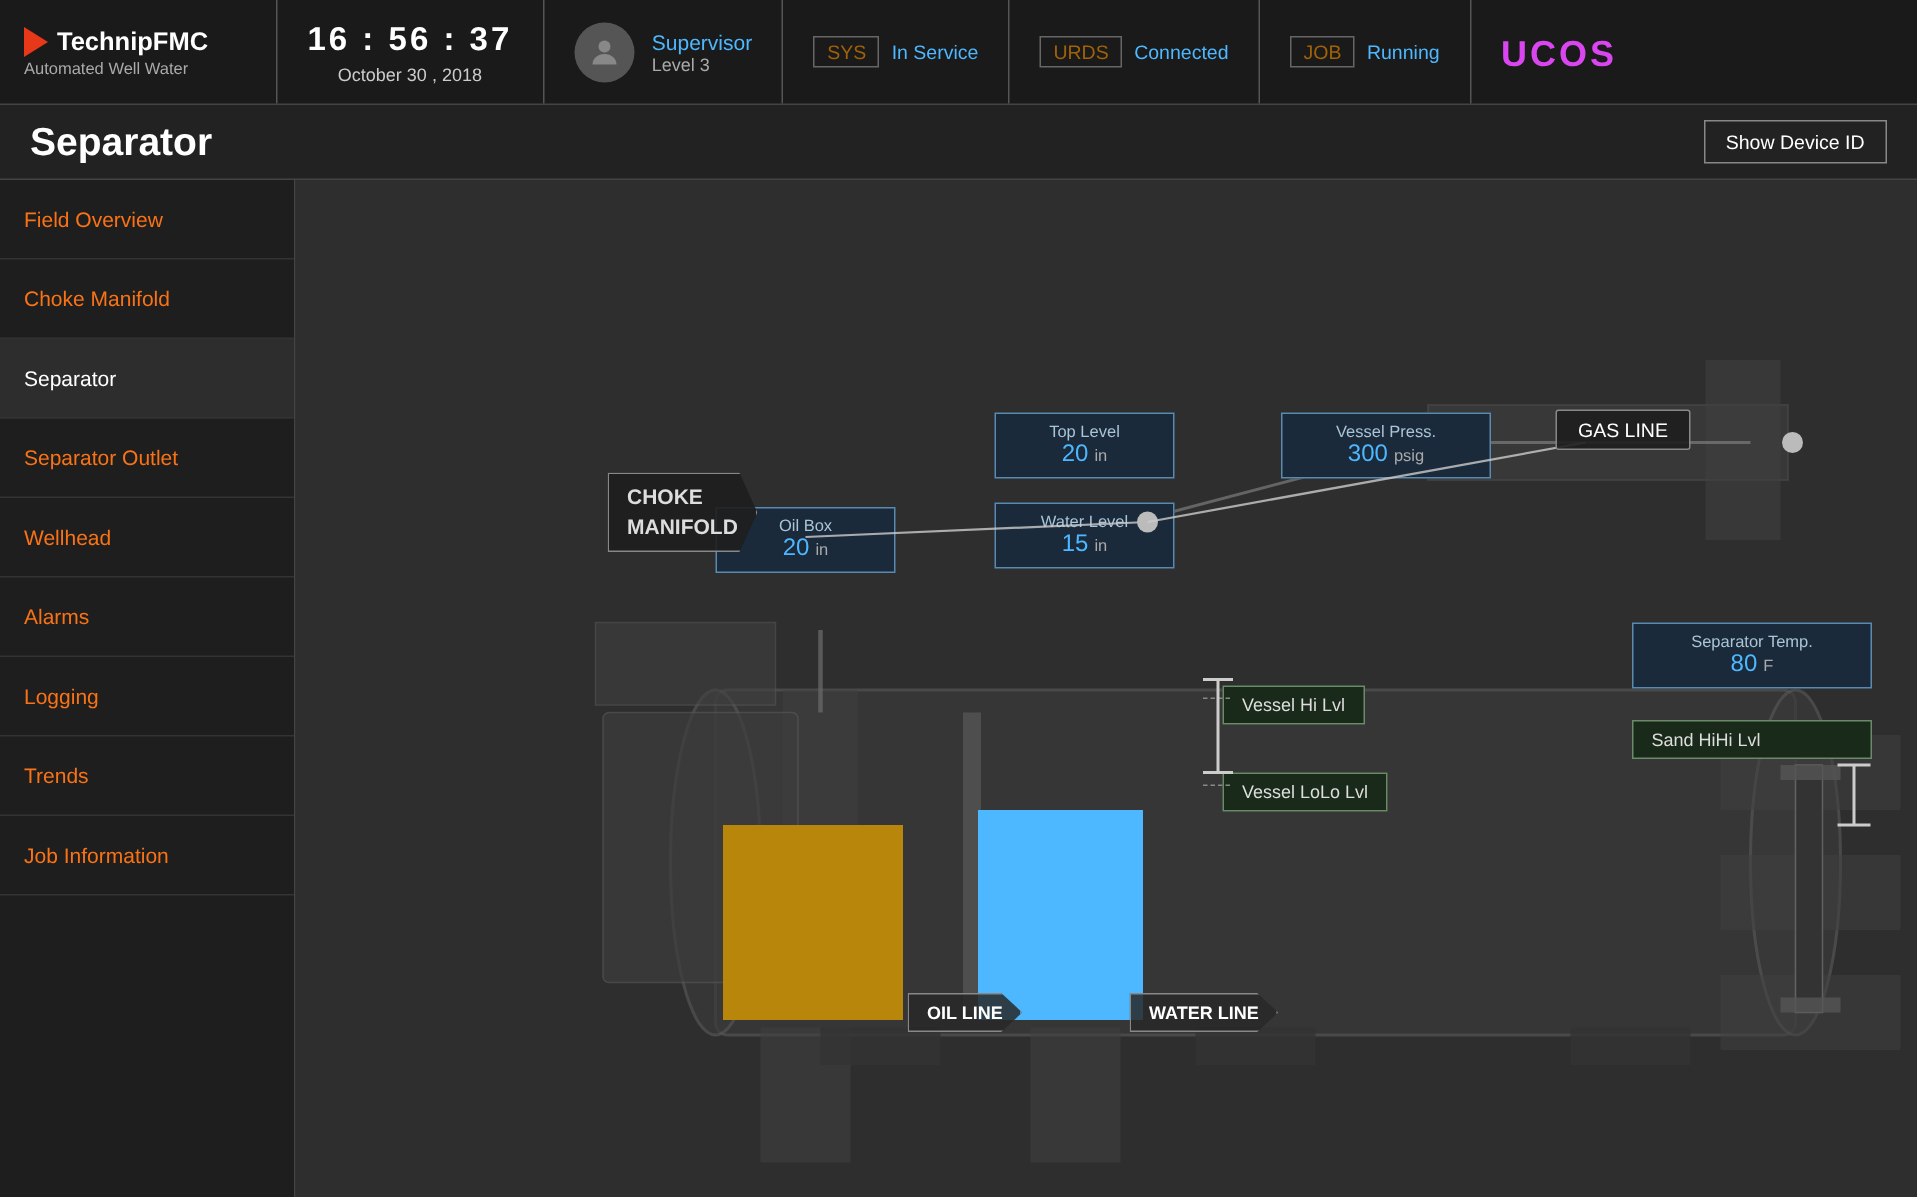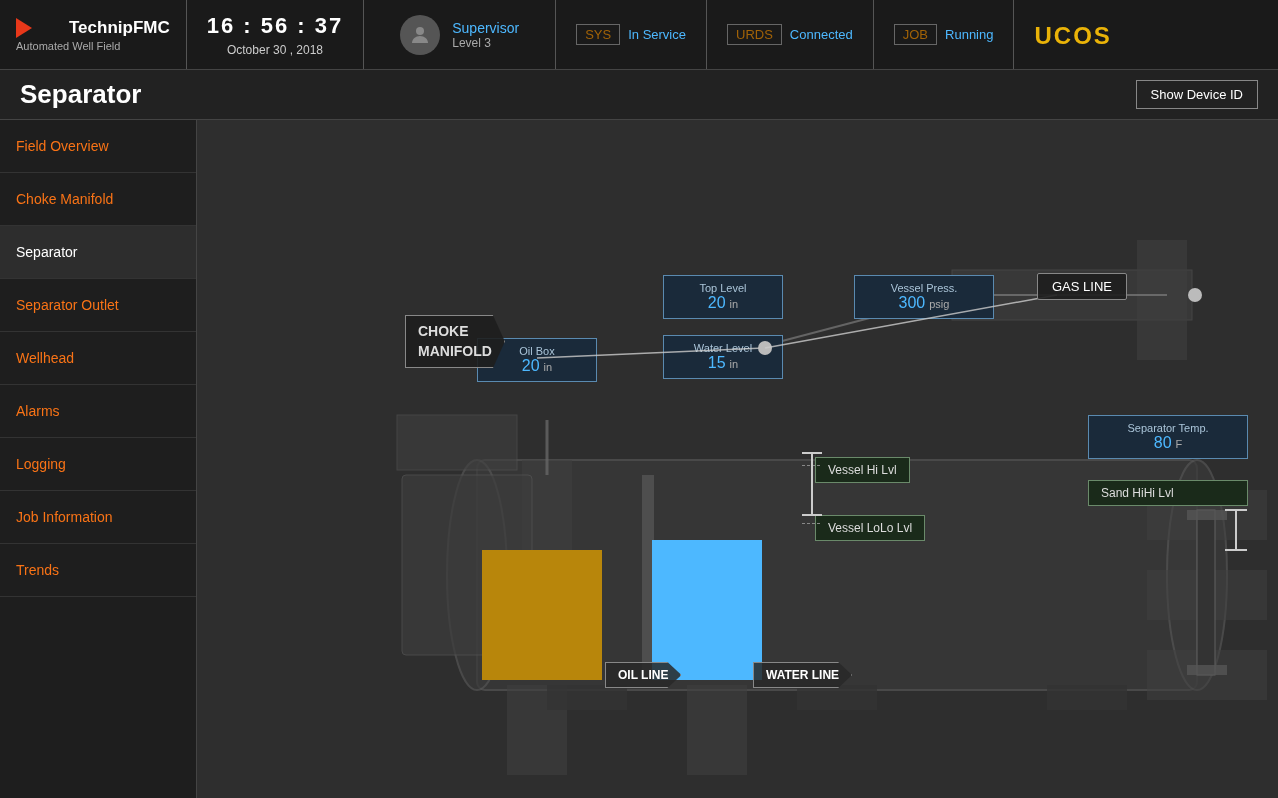--- a/index.html
+++ b/index.html
@@ -47,21 +47,21 @@
       border-right: 1px solid #555;
       height: 100%;
       justify-content: center;
     }
     #time { font-size: 22px; font-weight: bold; color: #fff; letter-spacing: 2px; }
     #date { font-size: 12px; color: #ccc; margin-top: 4px; }
 
     #user-area {
       display: flex;
       align-items: center;
-      padding: 0 36px;
+      padding: 0 20px;
       border-right: 1px solid #555;
       height: 100%;
       gap: 12px;
     }
     #avatar {
       width: 40px; height: 40px;
       background: #555;
       border-radius: 50%;
       display: flex; align-items: center; justify-content: center;
       font-size: 20px; color: #aaa;
@@ -257,25 +257,25 @@
     .level-line {
       position: absolute;
       border-top: 1px dashed #888;
     }
   </style>
 </head>
 <body>
 
 <div id="header">
   <div id="logo-area">
-    <div style="display:flex;align-items:flex-start;gap:31px;">
+    <div style="display:flex;align-items:flex-start;">
       <span id="logo-triangle"></span>
       <span id="logo-text" style="font-size:17px;font-weight:bold;color:#fff;">TechnipFMC</span>
     </div>
-    <div id="logo-sub">Automated Well Field</div>
+    <div id="logo-sub">Automated Well Water</div>
   </div>
 
   <div id="time-area">
     <div id="time">16 : 56 : 37</div>
     <div id="date">October   30 , 2018</div>
   </div>
 
   <div id="user-area">
     <div id="avatar">
       <svg width="24" height="24" viewBox="0 0 24 24">
@@ -296,21 +296,21 @@
     </div>
     <div class="status-group">
       <span class="status-key">URDS</span>
       <span class="status-val">Connected</span>
     </div>
     <div class="status-group">
       <span class="status-key">JOB</span>
       <span class="status-val">Running</span>
     </div>
     <div id="ucos-logo">
-      <span style="color:#eab308;font-size:24px;font-weight:900;letter-spacing:2px;">UCOS</span>
+      <span style="color:#d946ef;font-size:24px;font-weight:900;letter-spacing:2px;">UCOS</span>
     </div>
   </div>
 </div>
 
 <div id="title-bar">
   <span id="page-title">Separator</span>
   <button id="show-device-btn">Show Device ID</button>
 </div>
 
 <div id="main">
@@ -331,24 +331,24 @@
     <div class="sidebar-item">
       <span>Wellhead</span>
     </div>
     <div class="sidebar-item">
       <span>Alarms</span>
     </div>
     <div class="sidebar-item">
       <span>Logging</span>
     </div>
     <div class="sidebar-item">
+      <span>Trends</span>
+    </div>
+    <div class="sidebar-item">
       <span>Job Information</span>
-    </div>
-    <div class="sidebar-item">
-      <span>Trends</span>
     </div>
   </div>
 
   <div id="content">
 
     <svg id="svg-overlay">
 
       <rect x="280" y="340" width="720" height="230" rx="8" fill="#3a3a3a" stroke="#555" stroke-width="2" opacity="0.7"></rect>
 
       <ellipse cx="280" cy="455" rx="30" ry="115" fill="#3a3a3a" stroke="#555" stroke-width="2" opacity="0.7"></ellipse>

